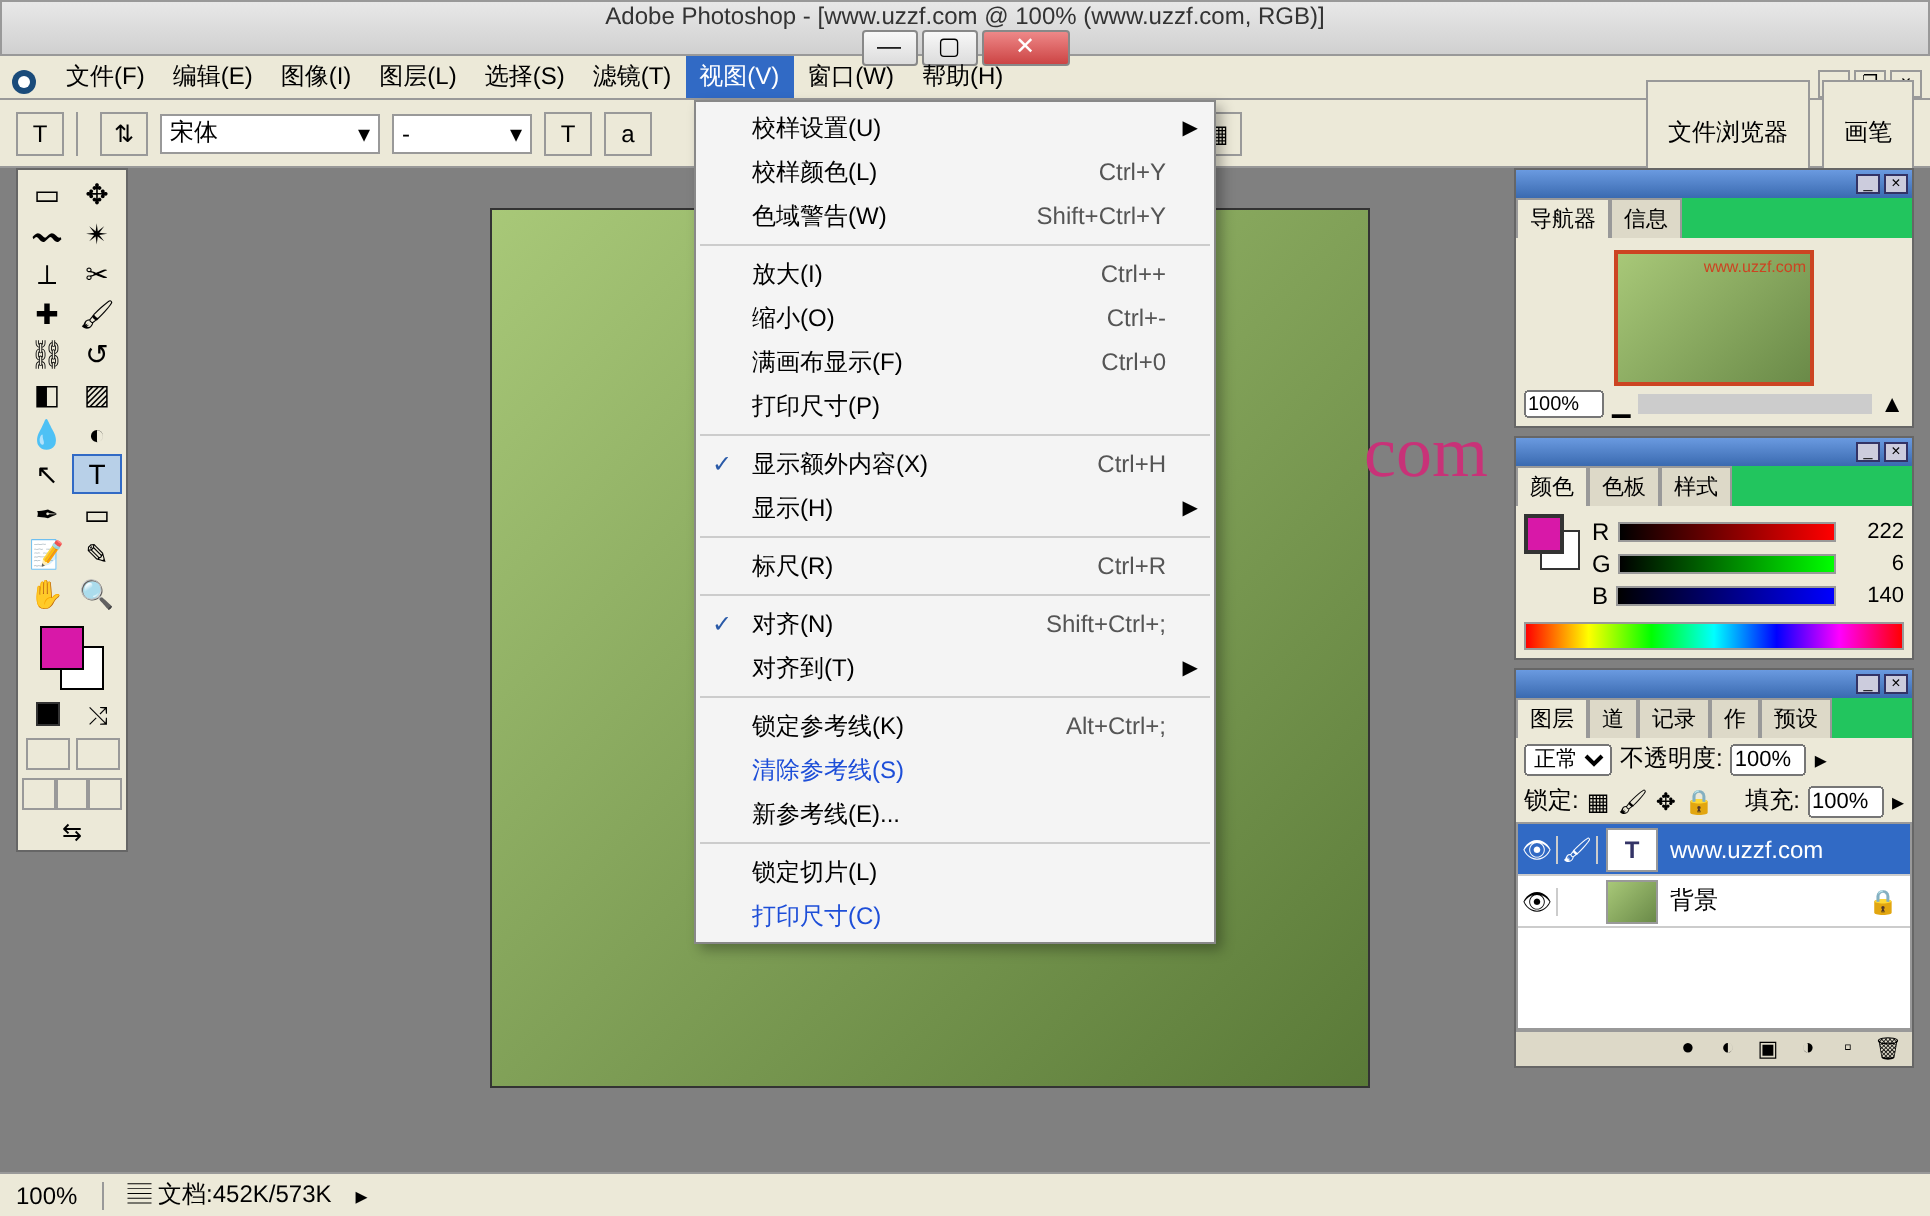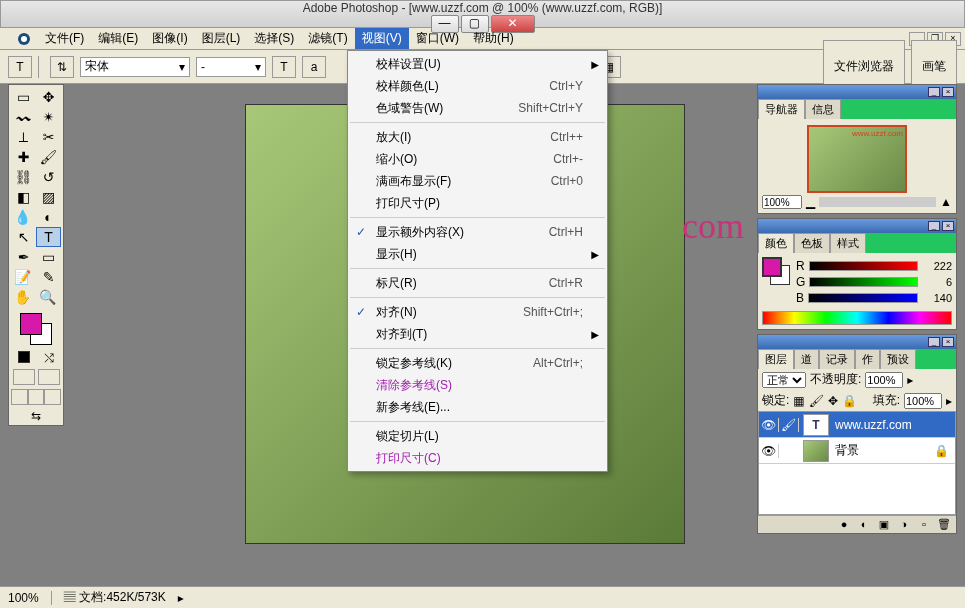--- a/index.html
+++ b/index.html
@@ -5,21 +5,21 @@
 * { margin: 0; padding: 0; box-sizing: border-box; font-family: "SimSun", "宋体", sans-serif; font-size: 12px; }
 body { background: #808080; overflow: hidden; width: 965px; height: 608px; }
 
 .titlebar { height: 28px; background: linear-gradient(#e8e8e8, #d0d0d0); border: 1px solid #999; display: flex; align-items: center; padding: 0 4px; flex-direction: column; }
 .titlebar-icon { width: 16px; height: 16px; background: #1a4b7a; margin-right: 6px; border-radius: 2px; }
 .titlebar-text { flex: 1; color: #333; }
 .window-controls { display: flex; gap: 2px; }
 .win-btn { width: 28px; height: 18px; border: 1px solid #888; background: linear-gradient(#f8f8f8, #dcdcdc); text-align: center; line-height: 14px; cursor: pointer; border-radius: 2px; }
 .win-btn.close { width: 44px; background: linear-gradient(#e88, #c44); color: #fff; }
 
-.menubar { height: 22px; background: #ece9d8; display: flex; align-items: center; padding-left: 16px; border-bottom: 1px solid #999; }
+.menubar { height: 22px; background: #ece9d8; display: flex; align-items: flex-end; padding-left: 4px; border-bottom: 1px solid #999; }
 .ps-logo { width: 16px; height: 16px; margin-right: 6px; }
 .menu-item { padding: 2px 7px; cursor: pointer; }
 .menu-item.active { background: #316ac5; color: #fff; }
 .inner-controls { margin-left: auto; display: flex; gap: 2px; margin-right: 4px; }
 .inner-btn { width: 16px; height: 14px; border: 1px solid #999; background: #ece9d8; line-height: 10px; text-align: center; font-size: 9px; cursor: pointer; }
 
 .options-bar { height: 34px; background: #ece9d8; border-bottom: 1px solid #999; display: flex; align-items: center; padding: 0 8px; gap: 6px; }
 .opt-field { height: 20px; border: 1px solid #999; background: #fff; padding: 0 4px; display: flex; align-items: center; }
 .opt-btn { width: 24px; height: 22px; border: 1px solid #999; background: #ece9d8; cursor: pointer; display:flex;align-items:center;justify-content:center; }
 .color-swatch-opt { width: 32px; height: 20px; border: 1px solid #333; cursor: pointer; }
@@ -37,21 +37,21 @@
 .mini-color { width: 12px; height: 12px; border: 1px solid #333; display: inline-block; }
 .mode-row { display: flex; justify-content: space-around; margin-top: 4px; }
 .mode-btn { width: 22px; height: 16px; border: 1px solid #999; background: #ece9d8; cursor: pointer; }
 
 .canvas-area { position: absolute; left: 75px; right: 215px; top: 0; bottom: 0; background: #808080; overflow: hidden; }
 .canvas-doc { position: absolute; left: 170px; top: 20px; width: 440px; height: 440px; background: linear-gradient(135deg, #a8c878, #5a7a38); border: 1px solid #333; }
 .canvas-text { position: absolute; right: -60px; top: 100px; font-family: serif; font-size: 36px; color: #c83278; }
 
 .dropdown-menu { position: absolute; left: 347px; top: 50px; width: 261px; background: #f4f4f4; border: 1px solid #888; box-shadow: 3px 3px 6px rgba(0,0,0,0.3); z-index: 100; padding: 2px 0; }
 .menu-row { display: flex; align-items: center; height: 22px; padding: 0 24px 0 28px; cursor: pointer; position: relative; text-align: right; }
-.menu-row.disabled { color: #a21caf; cursor: default; }
+.menu-row.disabled { color: #1d4ed8; cursor: default; }
 .menu-check { position: absolute; left: 8px; color: #2a5aa8; }
 .menu-arrow { position: absolute; right: 8px; font-size: 10px; }
 .menu-sep { height: 1px; background: #ccc; margin: 3px 2px; }
 .menu-shortcut { margin-left: auto; color: #555; }
 
 .panels { position: absolute; right: 8px; top: 0; width: 200px; display: flex; flex-direction: column; gap: 4px; }
 .panel { background: #ece9d8; border: 1px solid #666; }
 .panel-header { height: 14px; background: linear-gradient(#6a9ae0, #3a6ab0); display: flex; justify-content: flex-end; align-items: center; padding: 0 2px; gap: 2px; }
 .panel-hbtn { width: 12px; height: 10px; border: 1px solid #336; background: #ccd; cursor: pointer; font-size: 8px; line-height: 8px; text-align: center; }
 .panel-tabs { display: flex; background: #22c55e; }

